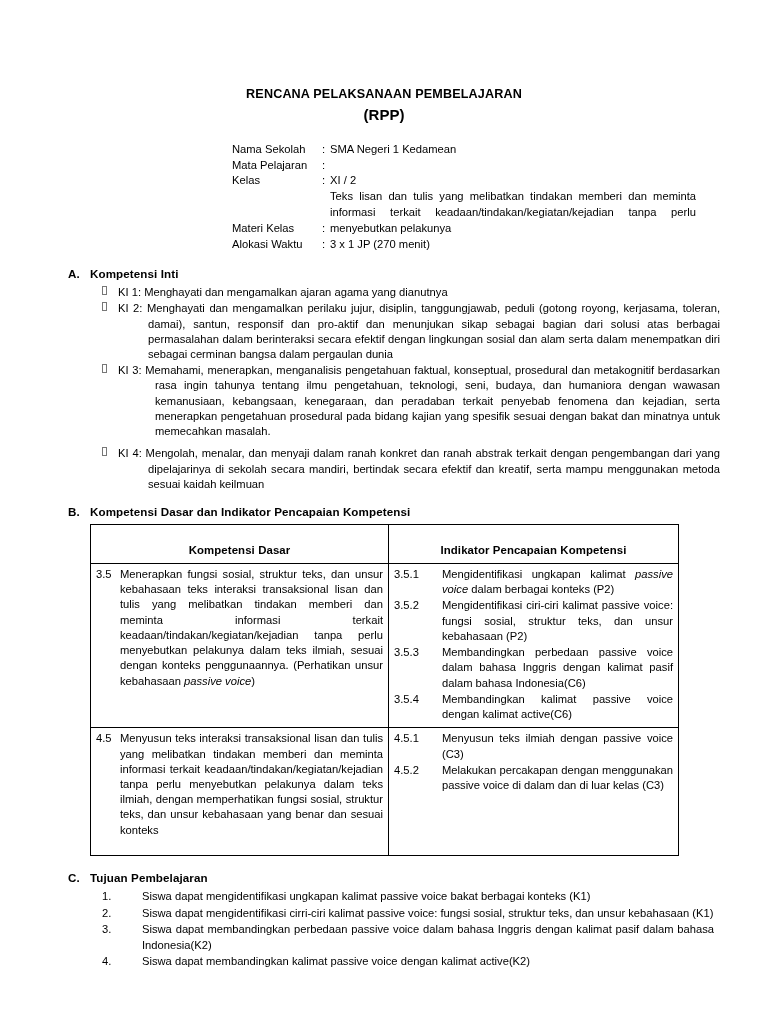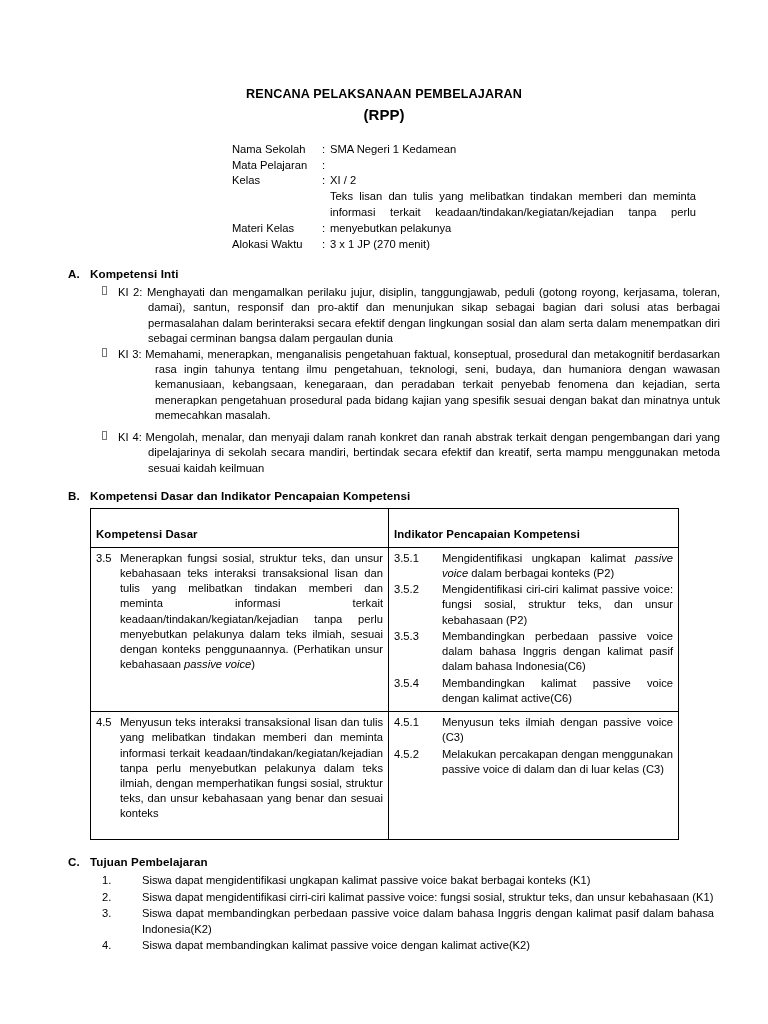--- a/index.html
+++ b/index.html
@@ -140,21 +140,21 @@
     width: 588px;
     border-collapse: collapse;
     table-layout: fixed;
   }
   table.kd th, table.kd td {
     border: 1px solid #000000;
     vertical-align: top;
     padding: 3px 5px 4px 5px;
   }
   table.kd th {
-    text-align: left;
+    text-align: center;
     font-weight: bold;
     font-size: 11.4px;
     padding-top: 18px;
     padding-bottom: 5px;
     letter-spacing: 0.1px;
   }
   .col-kd { width: 298px; }
   .col-ind { width: 290px; }
 
   .kd-entry {
@@ -252,20 +252,29 @@
   </div>
 
   <div class="section">
     <div class="section-head">
       <span class="section-letter">A.</span>
       <span>Kompetensi Inti</span>
     </div>
 
     <div class="ki-list">
 
+      <div class="ki-item">
+        <span class="ki-bullet"><span class="tofu"></span></span>
+        <span class="ki-body">
+          <span class="ki-hang">
+            <span>KI 1:</span>
+            <span>Menghayati dan mengamalkan  ajaran agama yang dianutnya</span>
+          </span>
+        </span>
+      </div>
 
       <div class="ki-item">
         <span class="ki-bullet"><span class="tofu"></span></span>
         <span class="ki-body">
           <span class="ki-hang">
             <span>KI 2:</span>
             <span>Menghayati dan mengamalkan perilaku jujur, disiplin, tanggungjawab, peduli (gotong royong, kerjasama, toleran, damai),  santun, responsif dan pro-aktif  dan menunjukan sikap sebagai bagian dari solusi atas berbagai permasalahan dalam berinteraksi secara efektif dengan lingkungan sosial dan alam serta dalam menempatkan diri sebagai cerminan bangsa dalam pergaulan dunia</span>
           </span>
         </span>
       </div>

